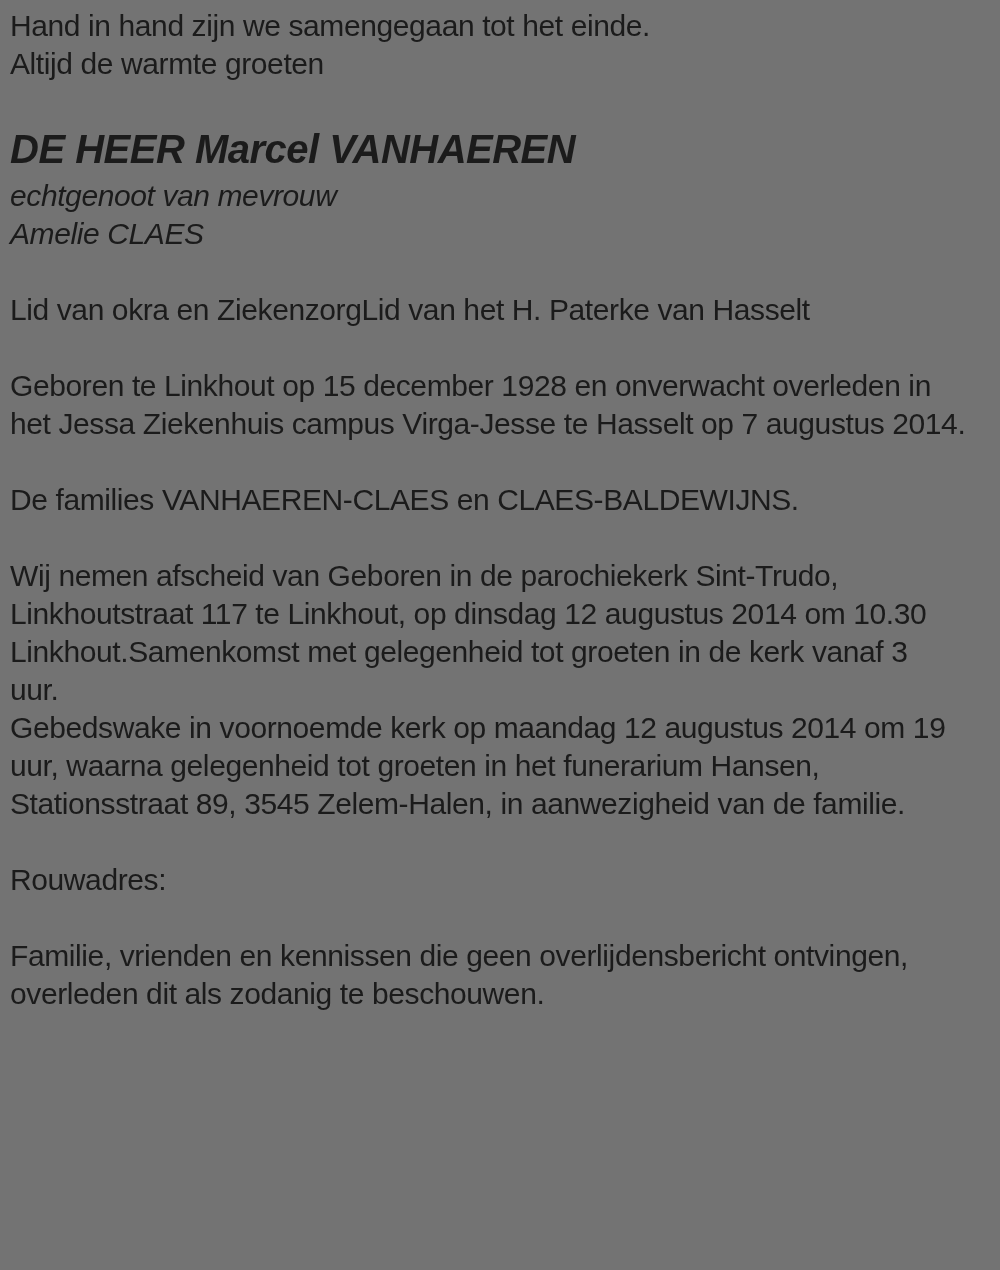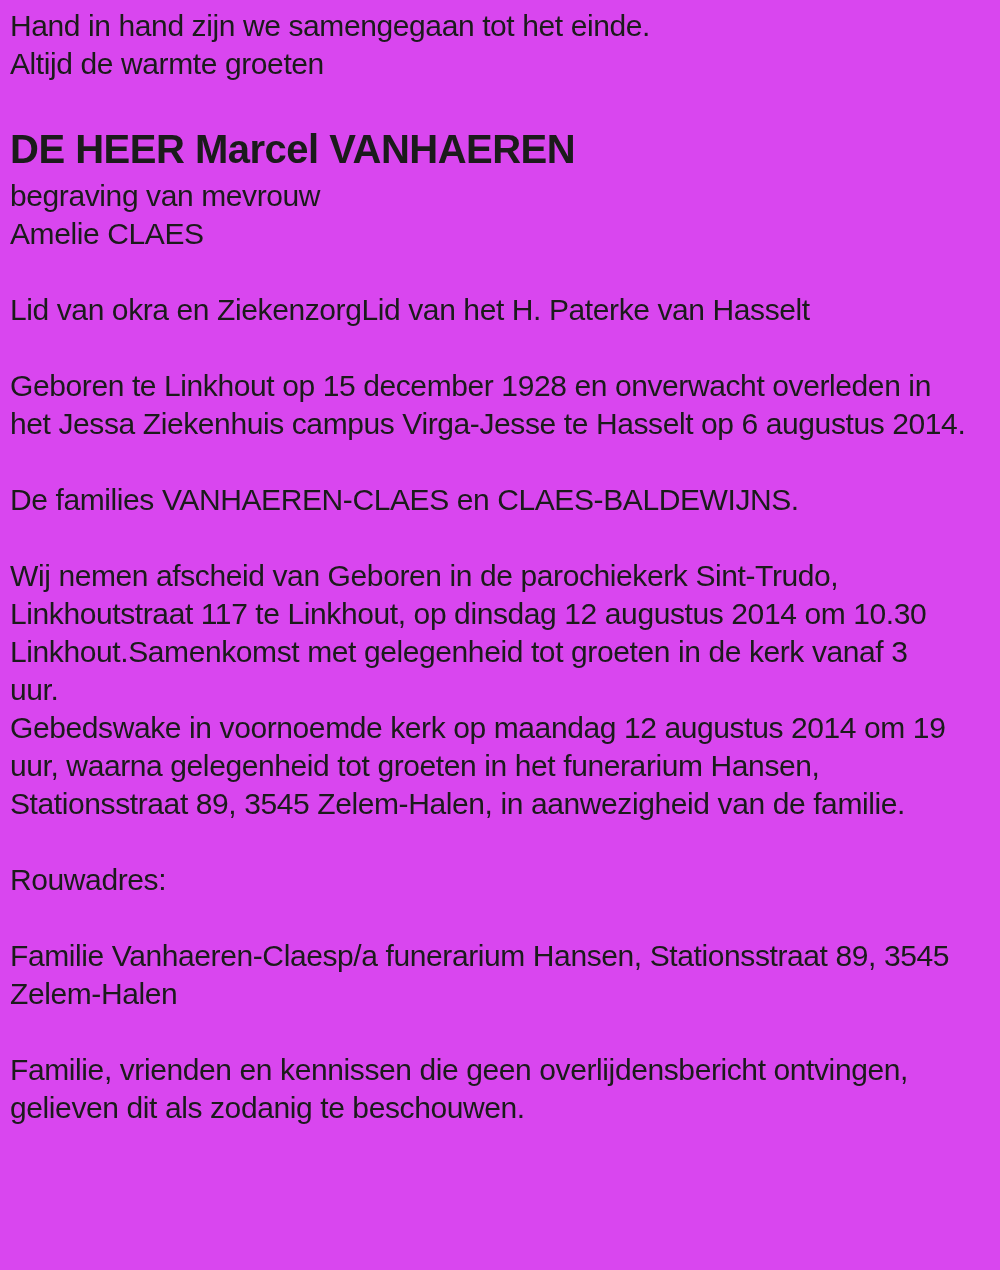--- a/index.html
+++ b/index.html
@@ -4,21 +4,21 @@
 <style>
   html, body {
     margin: 0;
     padding: 0;
     background: #ffffff;
   }
   .page {
     position: relative;
     width: 1000px;
     height: 1270px;
-    background: #d946ef;
+    background: #737373;
     overflow: hidden;
     box-sizing: border-box;
     padding: 7px 10px 0 10px;
     font-family: "Liberation Sans", "DejaVu Sans", sans-serif;
     color: #1b1b1b;
   }
   .para {
     margin: 0 0 38px 0;
   }
   .line {
@@ -30,68 +30,65 @@
   }
   .heading {
     font-size: 40px;
     line-height: 56px;
     letter-spacing: -0.5px;
     font-weight: 700;
     white-space: nowrap;
   }
   .name-block {
     margin: 0 0 38px 0;
+    font-style: italic;
   }
 </style>
 </head>
 <body>
 
 <div class="page">
 
   <div class="para">
     <div class="line">Hand in hand zijn we samengegaan tot het einde.</div>
     <div class="line">Altijd de warmte groeten</div>
   </div>
 
   <div class="name-block">
     <div class="heading">DE HEER Marcel VANHAEREN</div>
-    <div class="line">begraving van mevrouw</div>
+    <div class="line">echtgenoot van mevrouw</div>
     <div class="line">Amelie CLAES</div>
   </div>
 
   <div class="para">
     <div class="line">Lid van okra en ZiekenzorgLid van het H. Paterke van Hasselt</div>
   </div>
 
   <div class="para">
     <div class="line">Geboren te Linkhout op 15 december 1928 en onverwacht overleden in</div>
-    <div class="line">het Jessa Ziekenhuis campus Virga-Jesse te Hasselt op 6 augustus 2014.</div>
+    <div class="line">het Jessa Ziekenhuis campus Virga-Jesse te Hasselt op 7 augustus 2014.</div>
   </div>
 
   <div class="para">
     <div class="line">De families VANHAEREN-CLAES en CLAES-BALDEWIJNS.</div>
   </div>
 
   <div class="para">
     <div class="line">Wij nemen afscheid van Geboren in de parochiekerk Sint-Trudo,</div>
     <div class="line">Linkhoutstraat 117 te Linkhout, op dinsdag 12 augustus 2014 om 10.30</div>
     <div class="line">Linkhout.Samenkomst met gelegenheid tot groeten in de kerk vanaf 3</div>
     <div class="line">uur.</div>
     <div class="line">Gebedswake in voornoemde kerk op maandag 12 augustus 2014 om 19</div>
     <div class="line">uur, waarna gelegenheid tot groeten in het funerarium Hansen,</div>
     <div class="line">Stationsstraat 89, 3545 Zelem-Halen, in aanwezigheid van de familie.</div>
   </div>
 
   <div class="para">
     <div class="line">Rouwadres:</div>
   </div>
 
-  <div class="para">
-    <div class="line">Familie Vanhaeren-Claesp/a funerarium Hansen, Stationsstraat 89, 3545</div>
-    <div class="line">Zelem-Halen</div>
-  </div>
 
   <div class="para">
     <div class="line">Familie, vrienden en kennissen die geen overlijdensbericht ontvingen,</div>
-    <div class="line">gelieven dit als zodanig te beschouwen.</div>
+    <div class="line">overleden dit als zodanig te beschouwen.</div>
   </div>
 
 </div>
 
 </body></html>

